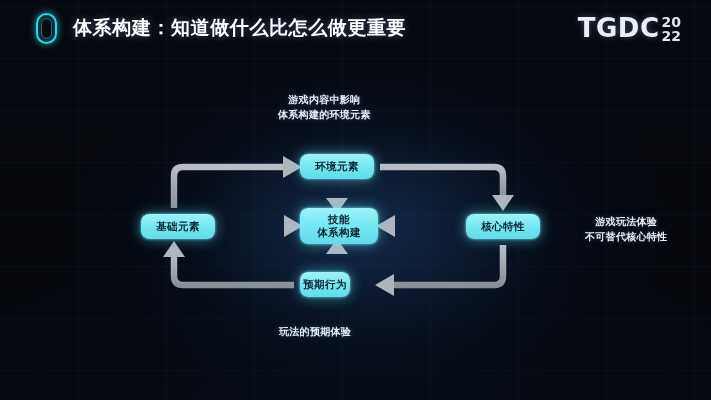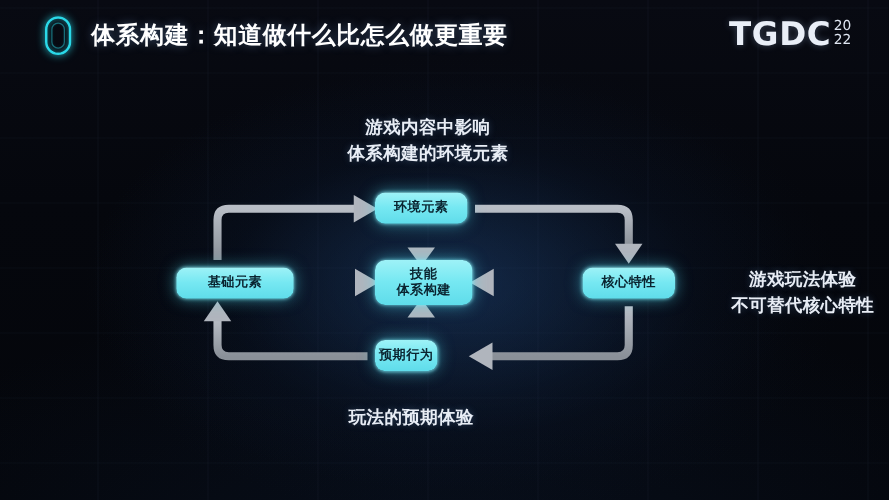--- a/index.html
+++ b/index.html
@@ -60,46 +60,46 @@
   }
   #tgdc { margin-left:auto; margin-right:12px; display:flex; align-items:flex-start; }
   #tgdc-word {
     font-size:26px; font-weight:bold; letter-spacing:0.5px;
     color:#e9eef7; font-family:"DejaVu Sans","Liberation Sans",sans-serif;
     text-shadow:0 0 6px rgba(180,210,255,0.30);
   }
   #tgdc-year {
     display:flex; flex-direction:column; justify-content:center;
     margin-left:2px; margin-top:2px;
-    font-size:11px; font-weight:normal; line-height:1.02; color:#dfe6f2;align-items:center;
+    font-size:14px; font-weight:bold; line-height:1.02; color:#dfe6f2;align-items:center;
   }
 
   
   #diagram { position:absolute; left:0; top:56px; width:711px; height:344px; }
   #wires { position:absolute; left:0; top:0; width:711px; height:344px; }
 
   .node {
     position:absolute;
     background:linear-gradient(180deg,#9ef2f7 0%, #76e8f2 48%, #5fdcea 100%);
     border-radius:8px;
     color:#0a2430;
     font-size:10.5px; font-weight:bold; letter-spacing:0.4px;
     display:flex; flex-direction:column; align-items:center; justify-content:center;
     box-shadow:0 0 13px rgba(80,225,245,0.55), 0 0 3px rgba(150,245,255,0.8);
     text-align:left; line-height:1.28;
   }
   #node-env   { left:300px; top:98px;  width:74px; height:25px; }
   #node-core  { left:300px; top:152px; width:78px; height:36px; }
-  #node-base  { left:141px; top:158px; width:94px; height:25px; }
+  #node-base  { left:141px; top:158px; width:74px; height:25px; }
   #node-feat  { left:466px; top:158px; width:74px; height:25px; }
   #node-beh   { left:300px; top:216px; width:50px; height:25px; }
 
   .caption {
     position:absolute;
-    font-size:14px; font-weight:bold; line-height:1.5;
+    font-size:10px; font-weight:bold; line-height:1.5;
     color:#e8edf5; text-align:center; letter-spacing:0.3px;
     text-shadow:0 0 6px rgba(120,170,230,0.30);
     white-space:nowrap;
   }
   #cap-top    { left:278px; top:36px;  }
   #cap-left   { left:32px;  top:158px; }
   #cap-right  { left:585px; top:158px; }
   #cap-bottom { left:279px; top:268px; }
 </style>
 </head>

